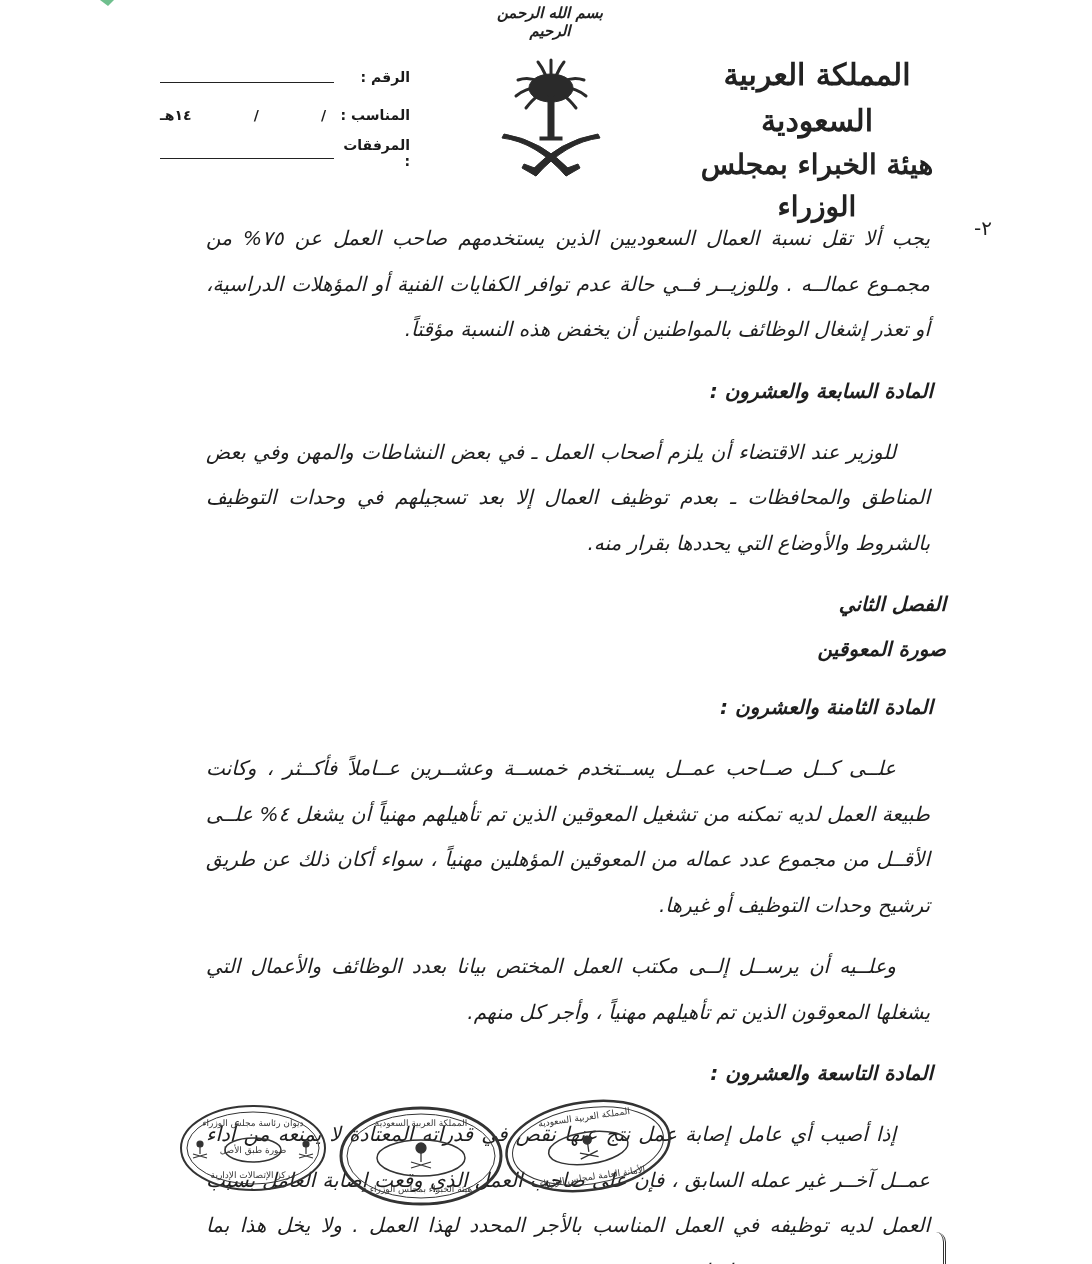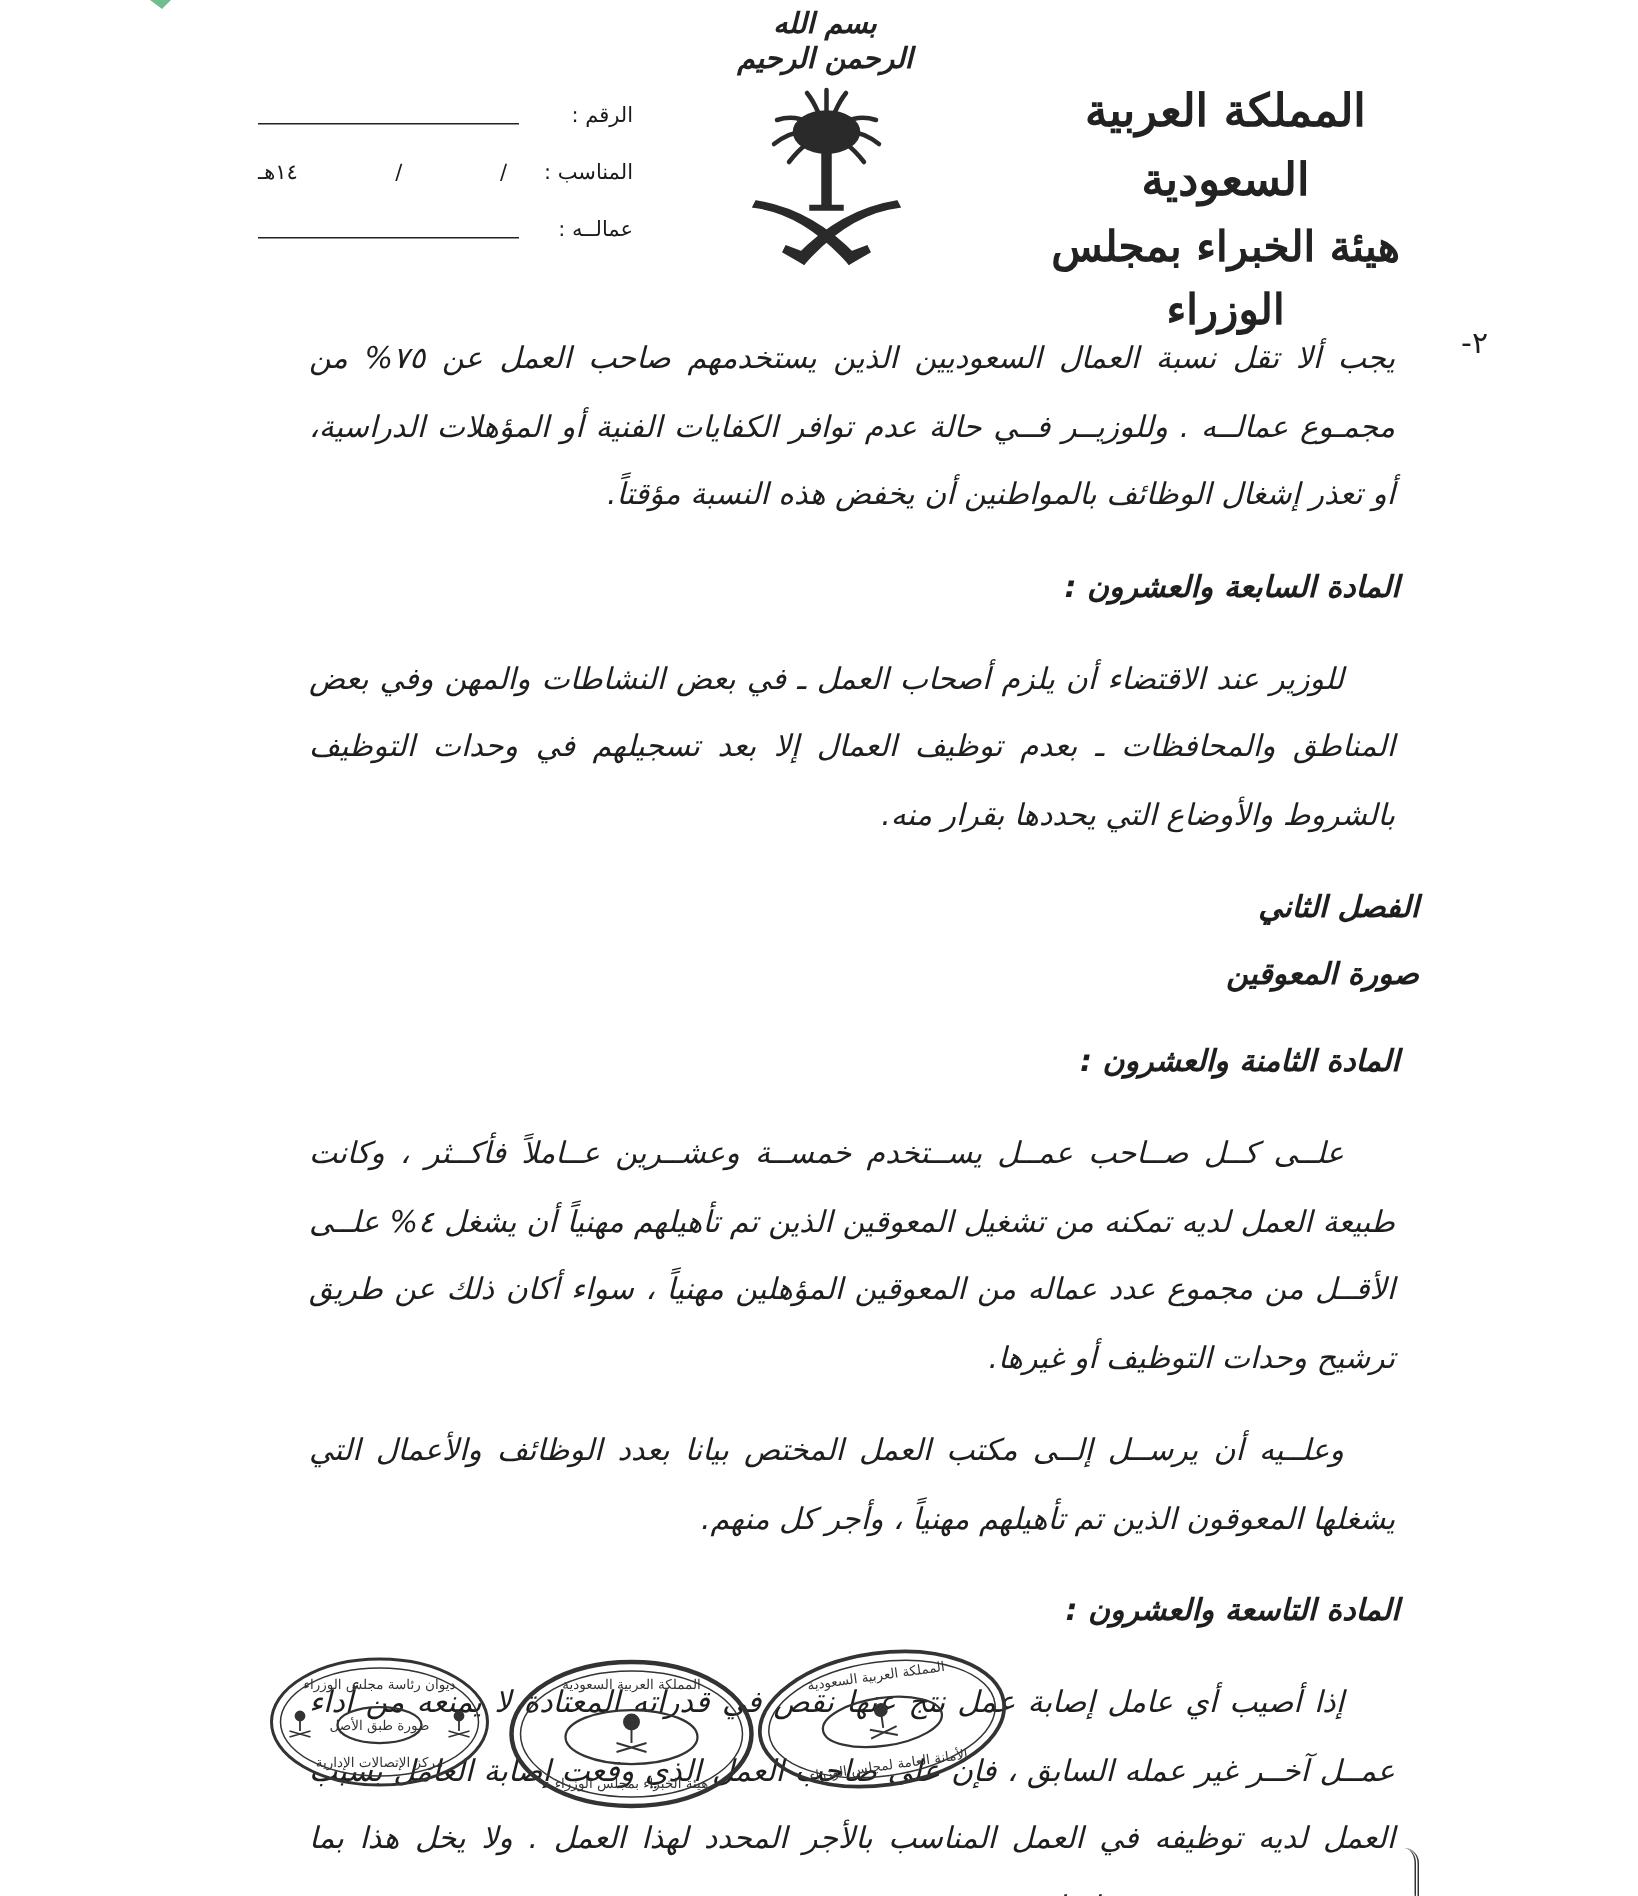--- a/index.html
+++ b/index.html
@@ -7,31 +7,31 @@
     width: 1092px; height: 1264px; position: relative; overflow: hidden;
     font-family: "DejaVu Sans", sans-serif; color: #1a1a1a;
   }
   .corner-mark {
     position: absolute; left: 100px; top: 0; width: 0; height: 0;
     border-left: 8px solid transparent; border-right: 6px solid transparent;
     border-top: 6px solid #6fbf8e;
   }
   .basmala {
     position: absolute; left: 490px; top: 4px; width: 120px; text-align: center;
-    font-family: "DejaVu Serif", serif; font-size: 19px; font-style: italic; font-weight: bold;
+    font-family: "DejaVu Serif", serif; font-size: 15px; font-style: italic; font-weight: bold;
     direction: rtl; color: #222;
   }
   .emblem { position: absolute; left: 496px; top: 52px; width: 110px; height: 130px; }
   .org-block {
     position: absolute; right: 130px; top: 52px; width: 290px; direction: rtl; text-align: center;
     font-family: "DejaVu Serif", serif; color: #222;
   }
   .org-line1 { font-size: 30px; font-weight: bold; letter-spacing: 1px; line-height: 46px; }
   .org-line2 { font-size: 28px; font-weight: bold; line-height: 42px; }
-  .ref-block { position: absolute; left: 160px; top: 58px; width: 250px; direction: rtl; font-size: 14px; font-weight: normal; margin-left: 12px; }
+  .ref-block { position: absolute; left: 160px; top: 58px; width: 250px; direction: rtl; font-size: 14px; font-weight: bold; }
   .ref-row { display: flex; align-items: center; height: 38px; }
   .ref-label { width: 70px; text-align: right; }
   .ref-line { flex: 1; border-bottom: 1.5px solid #222; height: 10px; margin-right: 6px; }
   .date-fields { flex: 1; display: flex; justify-content: space-between; padding: 0 14px 0 0; direction: rtl; }
   .content {
     position: absolute; left: 190px; width: 756px; top: 200px; direction: rtl;
     font-family: "DejaVu Sans", sans-serif; font-style: italic; font-size: 20px; color: #1e1e1e;
   }
   .para { text-align: justify; text-align-last: right; line-height: 45.5px; margin: 16px; }
   .para.indent { text-indent: 34px; }
@@ -88,21 +88,21 @@
   </div>
   <div class="ref-row">
     <span class="ref-label">المناسب :</span>
     <span class="date-fields">
       <span>/</span>
       <span>/</span>
       <span>١٤هـ</span>
     </span>
   </div>
   <div class="ref-row">
-    <span class="ref-label">عمالــه :</span>
+    <span class="ref-label">المرفقات :</span>
     <span class="ref-line"></span>
   </div>
 </div>
 
 <div class="content">
   <div class="numbered">
     <span class="item-num">٢-</span>
     <p class="para">يجب ألا تقل نسبة العمال السعوديين الذين يستخدمهم صاحب العمل عن ٧٥% من مجمـوع عمالــه . وللوزيــر فــي حالة عدم توافر الكفايات الفنية أو المؤهلات الدراسية، أو تعذر إشغال الوظائف بالمواطنين أن يخفض هذه النسبة مؤقتاً.</p>
   </div>
 

